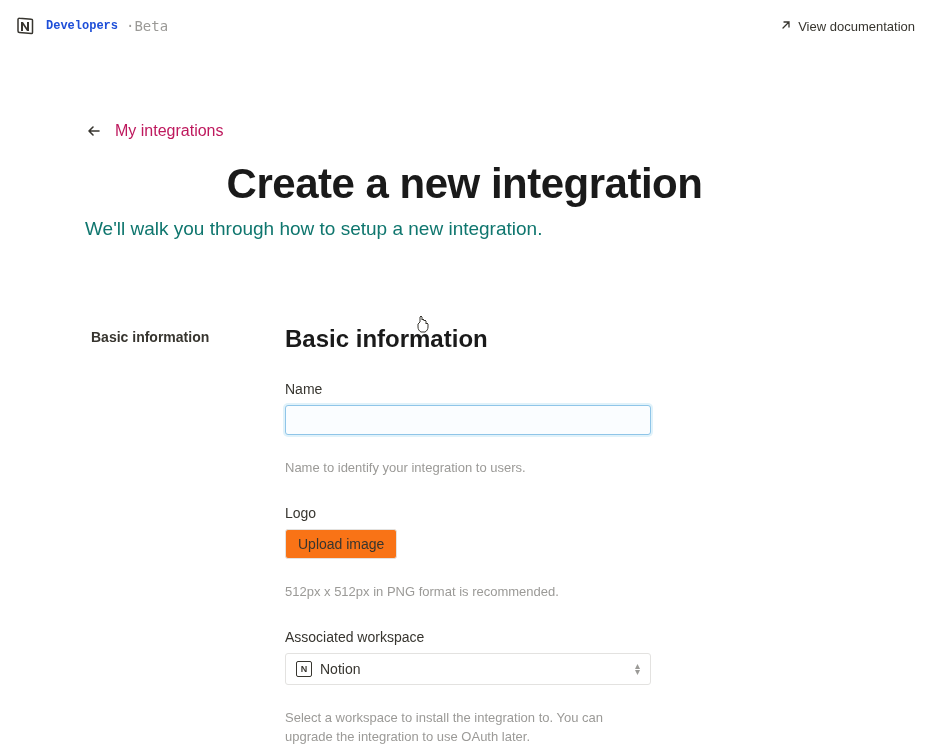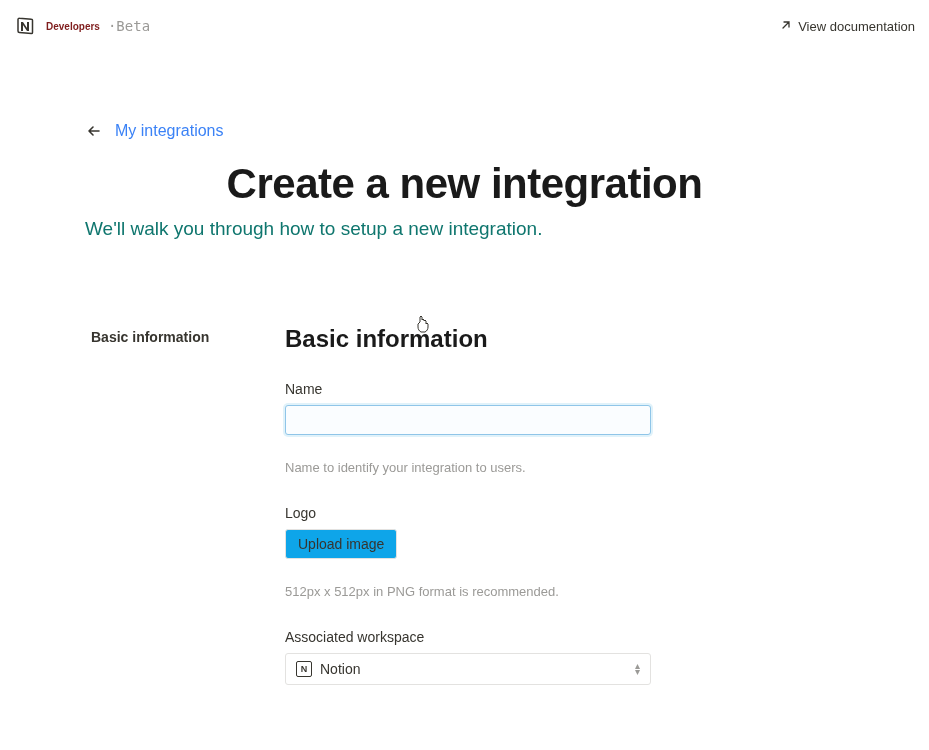--- a/index.html
+++ b/index.html
@@ -23,24 +23,24 @@
     .header-left {
       display: flex;
       align-items: center;
       gap: 8px;
     }
     .logo-icon {
       width: 24px;
       height: 24px;
     }
     .developers-text {
-      font-size: 10px;
+      font-size: 12px;
       font-weight: 600;
-      font-family: Liberation Sans, sans-serif;
-      color: #7f1d1d;
+      font-family: Liberation Mono, monospace;
+      color: #1d4ed8;
     }
     .beta-text {
       font-size: 14px;
       color: #9b9a97;
       font-family: ui-monospace, SFMono-Regular, "SF Mono", Menlo, Consolas, monospace;
     }
     .view-docs {
       display: flex;
       gap: 6px;
       font-size: 13px;
@@ -48,21 +48,21 @@
       cursor: pointer;
     }
     .container {
       padding: 0 85px;
       margin-top: 70px;
     }
     .back-link {
       display: flex;
       align-items: center;
       gap: 12px;
-      color: #3b82f6;
+      color: #be185d;
       font-size: 16px;
       cursor: pointer;
       margin-bottom: 20px;
     }
     .page-title {
       font-size: 42px;
       font-weight: 700;
       color: #1a1a1a;
       letter-spacing: -0.5px;
       margin-bottom: 10px;
@@ -120,21 +120,21 @@
     }
     .field-help {
       font-size: 13px;
       color: #9b9a97;
       margin-top: 24px;
       max-width: 360px;
       line-height: 1.4;
     }
     .upload-button {
       border: 1px solid #e3e2e0;
-      background: #0ea5e9;
+      background: #f97316;
       padding: 6px 12px;
       font-size: 14px;
       border-radius: 3px;
       cursor: pointer;
       color: #37352f;
     }
     .dropdown {
       width: 366px;
       height: 32px;
       border: 1px solid #e3e2e0;
@@ -232,20 +232,21 @@
       <div class="field-group">
         <label class="field-label">Associated workspace</label>
         <div class="dropdown">
           <div class="dropdown-icon">N</div>
           <span class="dropdown-text">Notion</span>
           <span class="dropdown-chevron">
             <span>▴</span>
               <span>▾</span>
           </span>
         </div>
+        <div class="field-help">Select a workspace to install the integration to. You can upgrade the integration to use OAuth later.</div>
       </div>
     </div>
   </div>
 </div>
 
 <svg class="cursor-icon" width="16" height="18" viewBox="0 0 16 18">
   <path d="M5 1v5l-2 2v3c0 2 1 4 3 5h4c2-1 3-3 3-5V8l-1-1-1 1V5l-1-1-1 1V4l-1-1-1 1V1L6 0 5 1z" fill="#fff" stroke="#37352f" stroke-width="1"></path>
 </svg>
 
 </body></html>

